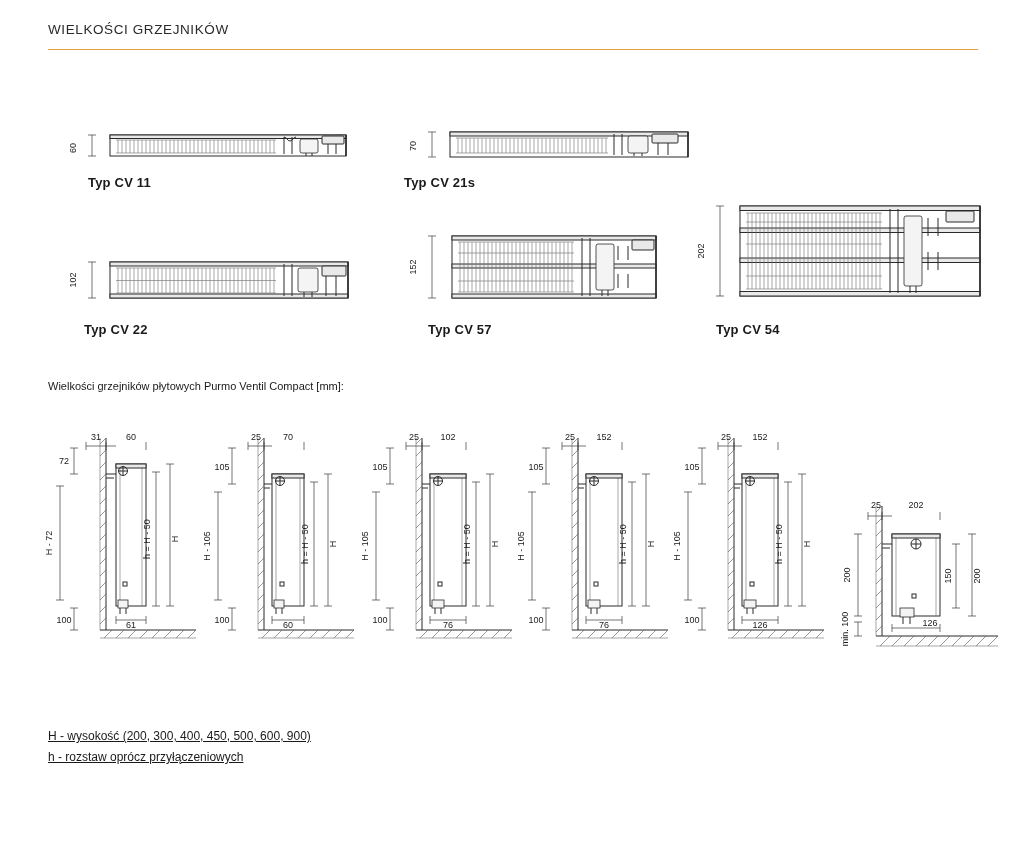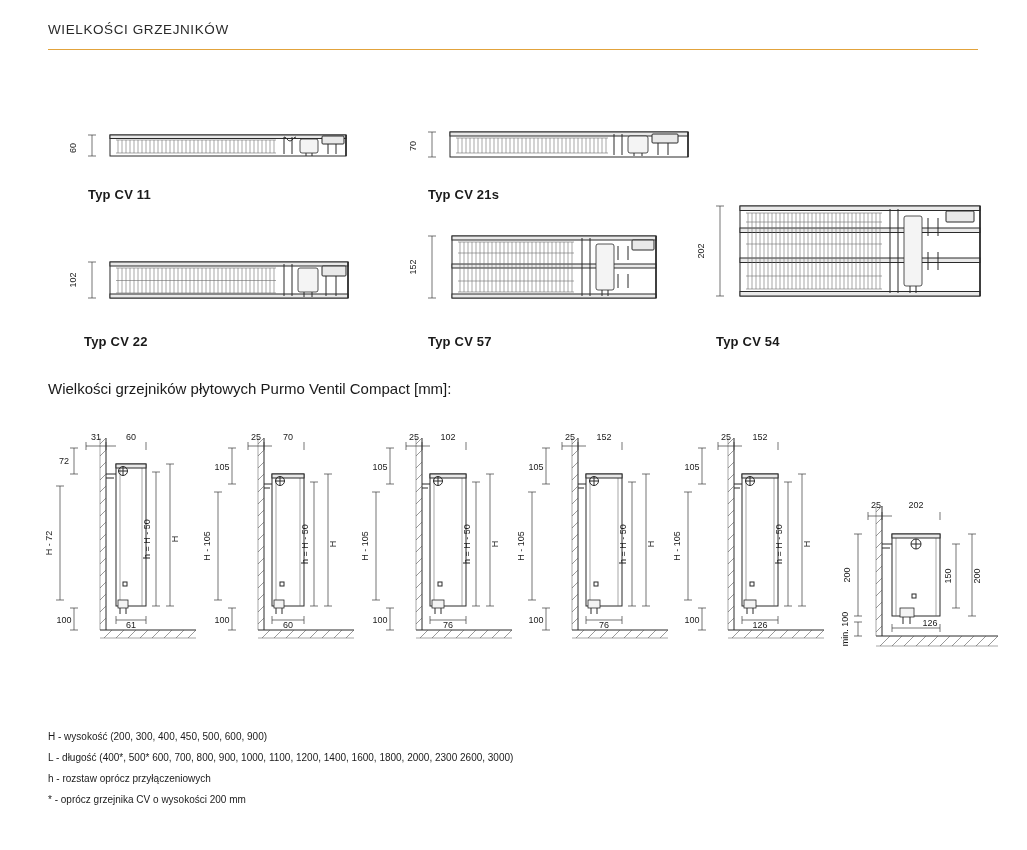--- a/index.html
+++ b/index.html
@@ -22,30 +22,29 @@
     padding-bottom: 12px;
   }
   .header-rule {
     height: 1px; background: #e2a33c; width: 930px;
   }
 
   
   .type-label {
     position: absolute; font-size: 13px; font-weight: bold; color: #1a1a1a;
     letter-spacing: .2px;
-    margin-top: 12px;
   }
   .subhead {
     position: absolute; left: 48px; top: 380px;
-    font-size: 15px; color: #1a1a1a;
+    font-size: 11px; color: #1a1a1a;
   }
 
   
   .notes { position: absolute; left: 48px; top: 726px; }
-  .note { font-size: 10px; color: #1a1a1a; line-height: 21px; white-space: nowrap; }
+  .note { font-size: 12px; color: #1a1a1a; line-height: 21px; white-space: nowrap; text-decoration: underline; }
 
   
   .fig { position: absolute; text-align: right; }
   svg { display: block; overflow: visible; }
   .ln   { stroke: #2b2b2b; stroke-width: 1; fill: none; }
   .lnf  { stroke: #2b2b2b; stroke-width: 1; fill: #ffffff; }
   .lnth { stroke: #2b2b2b; stroke-width: 1.6; fill: none; }
   .thin { stroke: #6d6d6d; stroke-width: .6; fill: none; }
   .dim  { stroke: #3a3a3a; stroke-width: .7; fill: none; }
   .fillgray { fill: #e9e9e9; stroke: #2b2b2b; stroke-width: 1; }
@@ -106,21 +105,21 @@
       </g>
       <path class="ln" d="M196 12 L196 33 M204 12 L204 33"></path>
       <rect class="filllight" x="210" y="14" width="20" height="17" rx="2"></rect>
       <rect class="fillgray" x="234" y="12" width="26" height="9" rx="1"></rect>
       <path class="ln" d="M216 31 L216 34 M224 31 L224 34"></path>
       <path class="ln" d="M240 21 L240 33 M250 21 L250 33"></path>
       <line class="lnth" x1="270" y1="10" x2="270" y2="35"></line>
       <text class="dimtext" x="-2" y="24" transform="rotate(-90 -2 24)" text-anchor="middle">70</text>
     </svg>
   </div>
-  <div class="type-label" style="left:428px; top:175px;">Typ CV 21s</div>
+  <div class="type-label" style="left:404px; top:175px;">Typ CV 21s</div>
 
   <div class="fig" style="left:78px; top:252px;">
     <svg width="290" height="60" viewBox="0 0 290 60">
       <line class="dim" x1="14" y1="10" x2="14" y2="46"></line>
       <line class="dim" x1="10" y1="10" x2="18" y2="10"></line>
       <line class="dim" x1="10" y1="46" x2="18" y2="46"></line>
       <rect class="lnf" x="32" y="10" width="238" height="36"></rect>
       <rect class="fillgray" x="32" y="10" width="238" height="4"></rect>
       <rect class="fillgray" x="32" y="42" width="238" height="4"></rect>
       <g class="thin">
@@ -528,18 +527,16 @@
 
       <line class="dim" x1="54" y1="130" x2="102" y2="130"></line>
       <line class="dim" x1="54" y1="126" x2="54" y2="134"></line>
       <line class="dim" x1="102" y1="126" x2="102" y2="134"></line>
       <text class="dimtext" x="92" y="128" text-anchor="middle">126</text>
     </svg>
   </div>
 
   <div class="notes">
     <div class="note">H - wysokość (200, 300, 400, 450, 500, 600, 900)</div>
-    <div class="note">L - długość (400*, 500* 600, 700, 800, 900, 1000, 1100, 1200, 1400, 1600, 1800, 2000, 2300  2600, 3000)</div>
     <div class="note">h - rozstaw oprócz przyłączeniowych</div>
-    <div class="note">* - oprócz grzejnika CV o wysokości 200 mm</div>
   </div>
 
 </div>
 
 </body></html>

